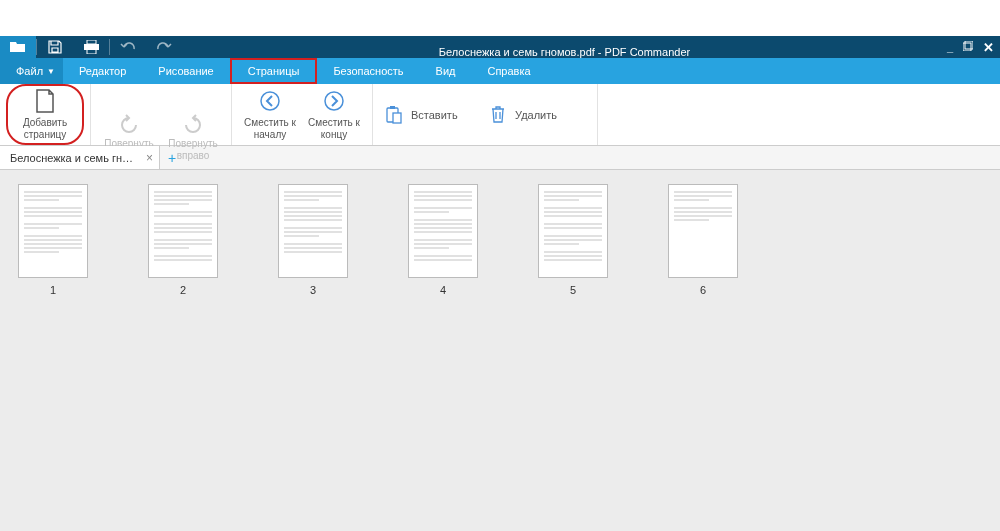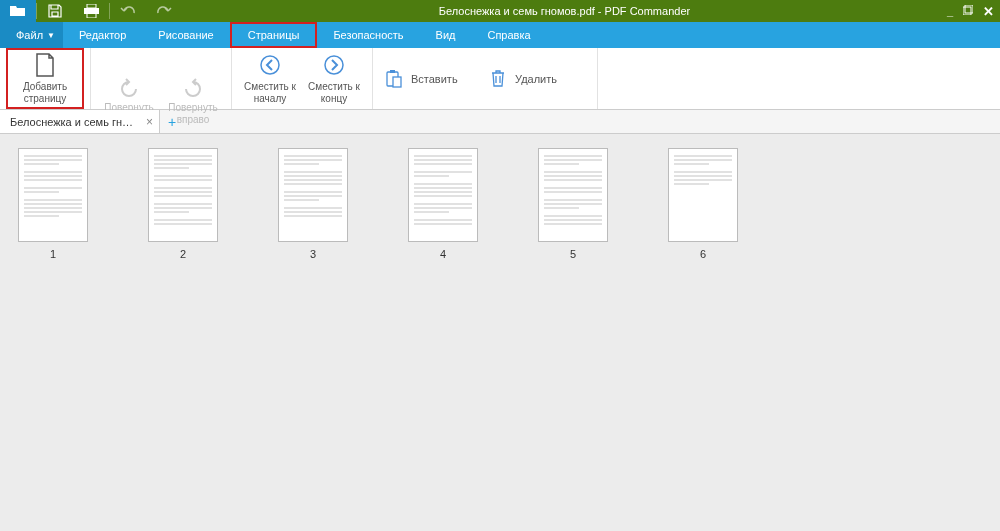--- a/index.html
+++ b/index.html
@@ -1,34 +1,34 @@
 <!DOCTYPE html>
 <html><head>
 <meta charset="utf-8">
 <style>
   * { box-sizing: border-box; margin: 0; padding: 0; }
   body { font-family: Arial, sans-serif; font-size: 11px; background: #fff; overflow: hidden; width: 1000px; height: 531px; }
   
-  .titlebar { height: 22px; background: #4d7c0f; display: flex; align-items: center; color: #fff; }
+  .titlebar { height: 22px; background: #0c4a6e; display: flex; align-items: flex-end; color: #fff; margin-top: 36px; }
   .titlebar-left { display: flex; align-items: center; height: 100%; }
   .title-icon-btn { width: 36px; height: 100%; display: flex; align-items: center; justify-content: center; }
   .title-icon-btn.active { background: #1a8bc4; }
   .title-divider { width: 1px; height: 16px; background: rgba(255,255,255,0.3); }
   .titlebar-center { flex: 1; text-align: center; font-size: 11px; }
   .titlebar-right { display: flex; align-items: center; height: 100%; padding-right: 6px; gap: 10px; }
   
   .menubar { height: 26px; background: #28a3e0; display: flex; align-items: stretch; color: #fff; font-size: 11px; }
   .menu-item { padding: 0 16px; display: flex; align-items: center; cursor: pointer; position: relative; }
   .menu-item.file { background: #1a8bc4; padding-right: 8px; }
   .menu-item.file .caret { margin-left: 4px; font-size: 8px; }
   .menu-item.highlighted { border: 2px solid #d32020; background: #28a3e0; }
   
   .ribbon { height: 62px; background: #fff; border-bottom: 1px solid #ccc; display: flex; align-items: stretch; }
   .ribbon-group { display: flex; align-items: stretch; border-right: 1px solid #e2e2e2; padding: 0 6px; }
-  .ribbon-btn-v { width: 64px; display: flex; flex-direction: column; align-items: center; justify-content: center; text-align: center; font-size: 10px; color: #555; cursor: pointer; line-height: 1.2; }
+  .ribbon-btn-v { width: 64px; display: flex; flex-direction: column; align-items: center; justify-content: center; text-align: center; font-size: 10px; color: #555; cursor: pointer; line-height: 1.2; border-radius: 20px; }
   .ribbon-btn-v .ic { height: 24px; display: flex; align-items: center; justify-content: center; margin-bottom: 4px; }
   .ribbon-btn-v.highlighted { border: 2px solid #d32020; width: 78px; }
   .ribbon-btn-v.disabled { color: #bbb; margin-top: 46px; }
   .ribbon-group.actions { flex-direction: column; padding: 6px 12px; justify-content: center; gap: 4px; }
   .action-row { display: flex; gap: 8px; }
   .action-btn { display: flex; align-items: center; gap: 8px; font-size: 11px; color: #555; width: 96px; cursor: pointer; }
   .action-btn .ic { width: 18px; display: flex; align-items: center; justify-content: center; }
   
   .tabbar { height: 24px; background: #f5f5f5; border-bottom: 1px solid #ccc; display: flex; align-items: stretch; }
   .doc-tab { background: #fff; border-right: 1px solid #ccc; display: flex; align-items: center; padding: 0 6px 0 10px; font-size: 11px; color: #333; max-width: 160px; }

